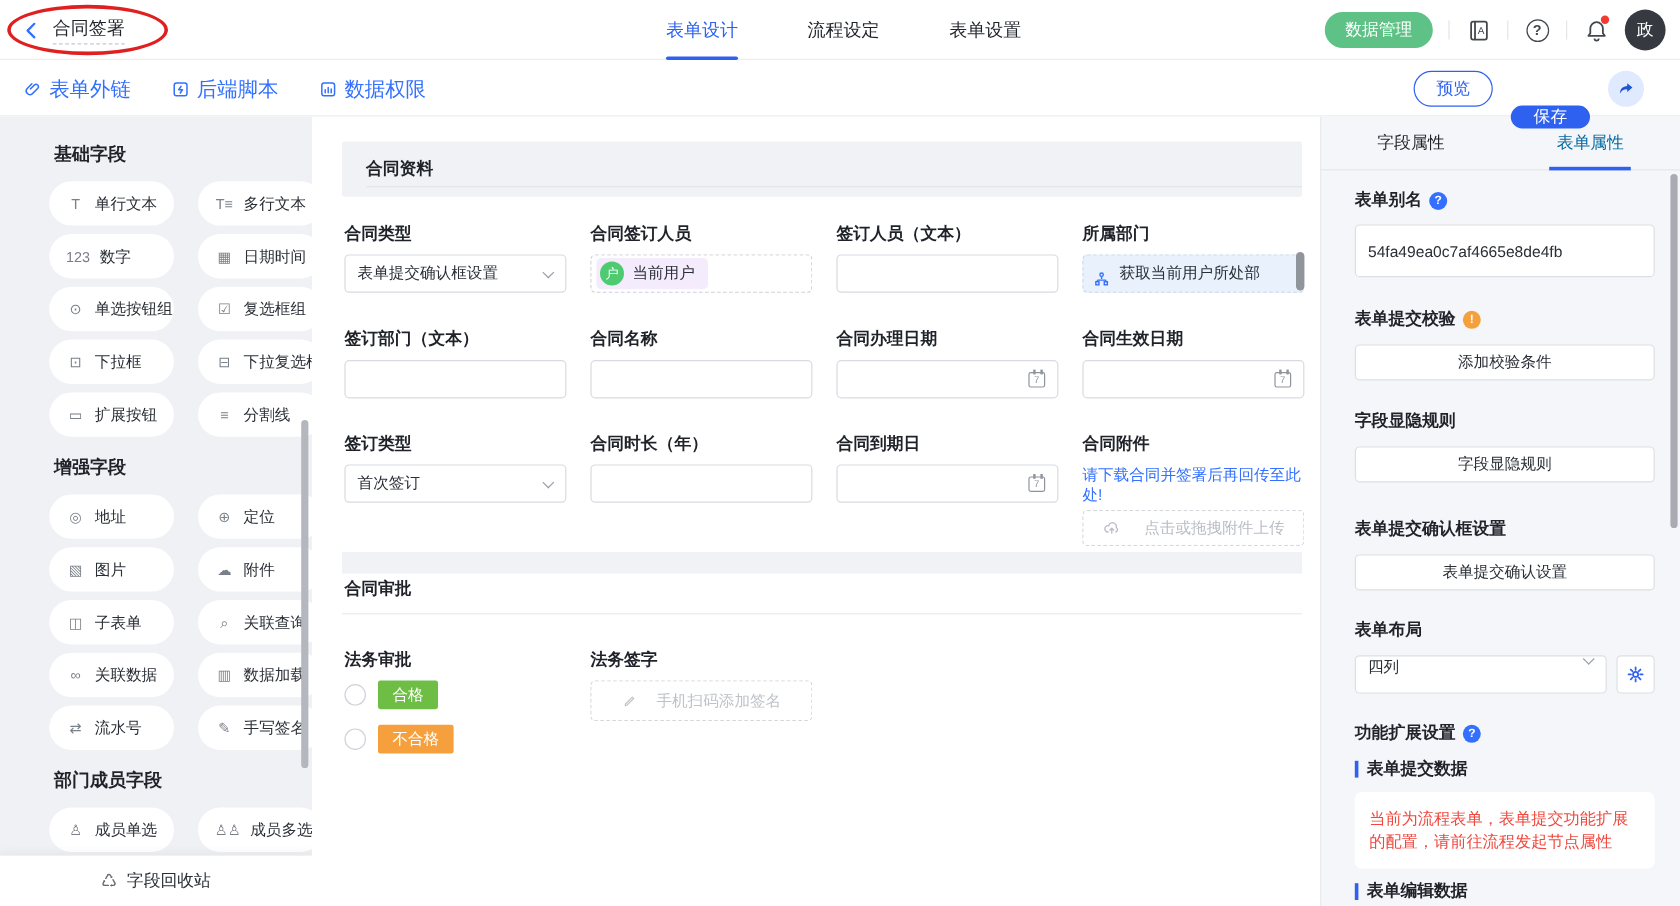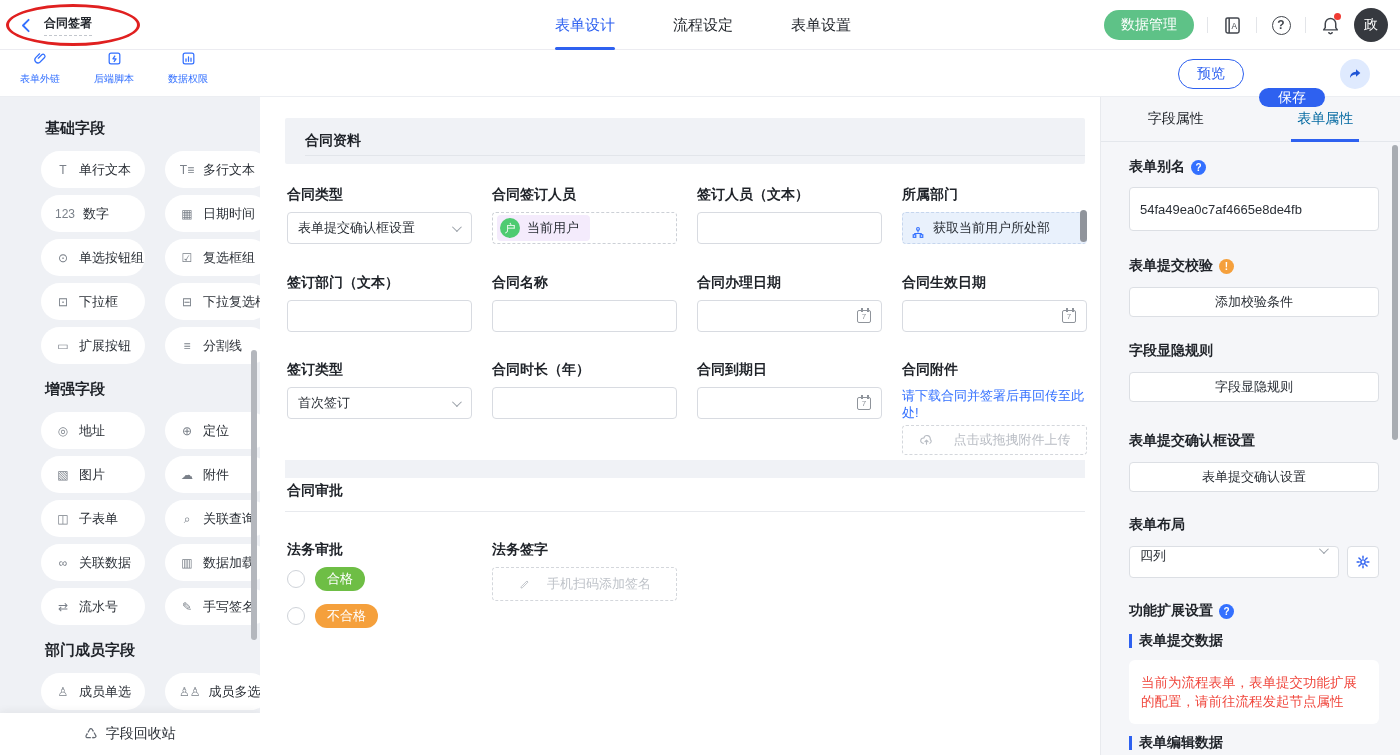--- a/index.html
+++ b/index.html
@@ -2,38 +2,38 @@
 <html><head>
 <meta charset="utf-8">
 <style>
 * { box-sizing:border-box; margin:0; padding:0; }
 html,body { width:1400px; height:755px; overflow:hidden; font-family:"Liberation Sans",sans-serif; background:#fff; }
 body { position:relative; color:#1f2329; }
 
 
 .header { position:absolute; top:0; left:0; right:0; height:50px; background:#fff; border-bottom:1px solid #ececf1; z-index:10; }
 .back-wrap { position:absolute; left:18px; top:0; height:50px; display:flex; align-items:center; gap:9px; }
-.back-title { font-size:12px; font-weight:700; color:#1f2329; border-bottom:1px dashed #c3c7cd; padding-bottom:3px; }
+.back-title { font-size:15px; font-weight:400; color:#1f2329; border-bottom:1px dashed #c3c7cd; padding-bottom:3px; }
 .red-ellipse { position:absolute; left:6px; top:4px; width:134px; height:42px; border:3px solid #e02020; border-radius:50%; pointer-events:none; z-index:20; }
 .tabs { position:absolute; left:555px; top:0; height:50px; display:flex; gap:58px; }
 .tab { height:50px; display:flex; align-items:center; font-size:15px; color:#1f2329; position:relative; cursor:pointer; }
 .tab.active { color:#2e61f0; }
 .tab.active::after { content:""; position:absolute; left:0; right:0; bottom:0; height:3px; background:#2e61f0; border-radius:2px; }
 .hright { position:absolute; right:12px; top:0; height:50px; display:flex; align-items:center; gap:13px; }
 .pill-green { background:#5ec287; color:#fff; font-size:14px; height:30px; padding:0 17px; border-radius:16px; display:flex; align-items:center; cursor:pointer; }
 .hsep { width:1px; height:16px; background:#e3e5e9; }
 .hicon { width:22px; height:22px; display:flex; align-items:center; justify-content:center; position:relative; cursor:pointer; }
 .qcircle { width:19px; height:19px; border:1.6px solid #42464d; border-radius:50%; font-size:12px; font-weight:bold; color:#42464d; display:flex; align-items:center; justify-content:center; }
 .bell-dot { position:absolute; top:-1px; right:0; width:7px; height:7px; background:#f03b33; border-radius:50%; }
 .avatar { width:34px; height:34px; border-radius:50%; background:#36393f; color:#fff; font-size:14px; display:flex; align-items:center; justify-content:center; cursor:pointer; }
 
 
 .toolbar { position:absolute; top:51px; left:0; right:0; height:46px; background:#fff; border-bottom:1px solid #eceef2; z-index:9; }
 .tlinks { position:absolute; left:20px; top:0; height:46px; display:flex; gap:34px; }
-.tlink { display:flex; align-items:center; gap:6px; color:#3370ff; font-size:10px; cursor:pointer;flex-direction:column; }
+.tlink { display:flex; align-items:center; gap:6px; color:#3370ff; font-size:17px; cursor:pointer; }
 .tright { position:absolute; right:30px; top:0; height:46px; display:flex; align-items:center; gap:15px; }
 .btn-outline { height:30px; padding:0 18px; border:1px solid #2e61f0; color:#2e61f0; background:#fff; border-radius:16px; font-size:14px; display:flex; align-items:center; cursor:pointer; }
 .btn-solid { height:19px; padding:0 19px; background:#2e61f0; color:#fff; border-radius:16px; font-size:14px; display:flex; align-items:center; cursor:pointer;margin-top:47px; }
 .btn-share { width:30px; height:30px; border-radius:50%; background:#dfeafe; display:flex; align-items:center; justify-content:center; cursor:pointer; }
 
 
 .sidebar { position:absolute; top:97px; left:0; width:260px; bottom:0; background:#eff1f5; overflow:hidden;padding-left:29px; }
 .side-inner { padding:14px 12px 0 12px; }
 .sec-title { font-size:15px; font-weight:bold; color:#1f2329; margin:8px 4px 13px 4px; }
 .grid2 { display:grid; grid-template-columns:104px 104px; column-gap:20px; row-gap:7px; margin-bottom:16px; }
@@ -64,21 +64,21 @@
 .dept .orgicon { position:absolute; left:8px; bottom:3px; }
 .cal { width:14px; height:13px; border:1px solid #8f949b; border-radius:2px; position:relative; display:flex; align-items:flex-end; justify-content:center; }
 .cal::before { content:""; position:absolute; top:-3px; left:3px; width:1.5px; height:4px; background:#8f949b; box-shadow:6px 0 0 #8f949b; }
 .cal::after { content:"7"; font-size:8px; color:#8f949b; line-height:10px; }
 .chip { background:#f4ebfc; border-radius:4px; height:26px; display:inline-flex; align-items:center; gap:7px; padding:0 11px 0 3px; font-size:13px; color:#2a2f36; cursor:pointer; }
 .chip-ava { width:20px; height:20px; border-radius:50%; background:#4ecb71; color:#fff; font-size:11px; display:flex; align-items:center; justify-content:center; }
 .hint-link { font-size:13px; color:#3370ff; line-height:17px; cursor:pointer; margin-bottom:4px; }
 .upload { height:30px; border:1px dashed #d4d7dc; border-radius:4px; background:#fff; display:flex; align-items:center; justify-content:center; gap:20px; color:#b9bdc4; font-size:13px; cursor:pointer; }
 .radio-row { display:flex; align-items:center; gap:10px; margin-bottom:13px; cursor:pointer; }
 .radio { width:18px; height:18px; border:1px solid #cfd3d9; border-radius:50%; background:#fff; }
-.opt-pill { color:#fff; font-size:13px; padding:3px 12px; border-radius:12px; }
+.opt-pill { color:#fff; font-size:13px; padding:3px 12px; border-radius:2px; }
 .sig-btn { height:34px; border:1px dashed #d4d7dc; border-radius:4px; background:#fff; display:flex; align-items:center; justify-content:center; gap:16px; color:#bfc3c9; font-size:13px; cursor:pointer; }
 .canvas-scroll { position:absolute; left:820px; top:113px; width:7px; height:32px; background:#90949b; border-radius:4px; cursor:grab; }
 
 
 .panel { position:absolute; top:97px; right:0; width:300px; bottom:0; background:#f5f6f9; border-left:1px solid #e8eaee; overflow:hidden; }
 .panel-tabs { height:45px; display:flex; border-bottom:1px solid #e4e7ec; }
 .ptab { flex:1; display:flex; align-items:center; justify-content:center; font-size:14px; color:#1f2329; position:relative; cursor:pointer; }
 .ptab.active { color:#0369a1; }
 .ptab.active::after { content:""; position:absolute; bottom:-1px; left:50%; transform:translateX(-50%); width:68px; height:3px; background:#2e61f0; }
 .panel-body { position:absolute; top:46px; left:28px; width:250px; }

